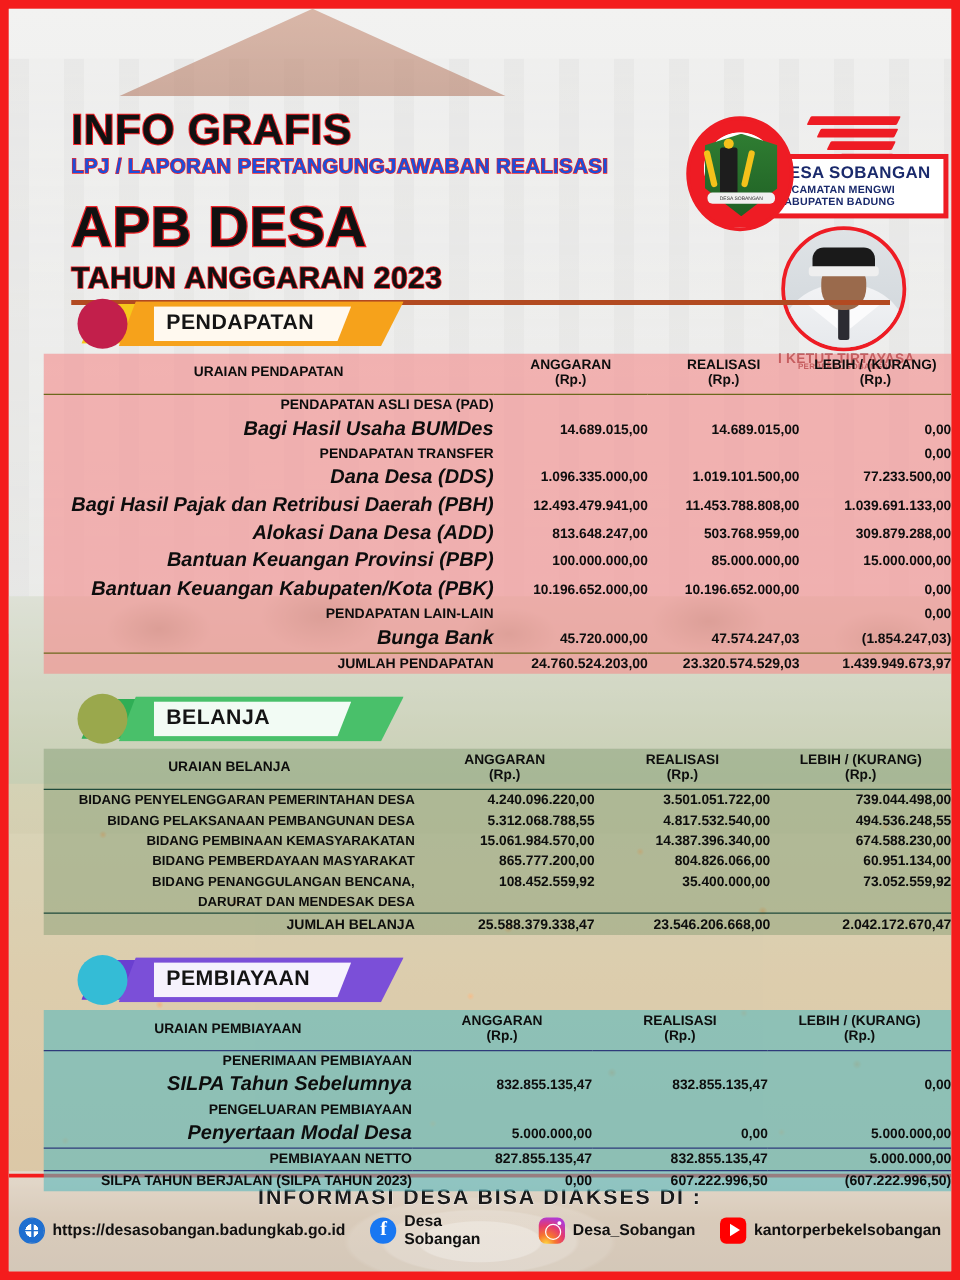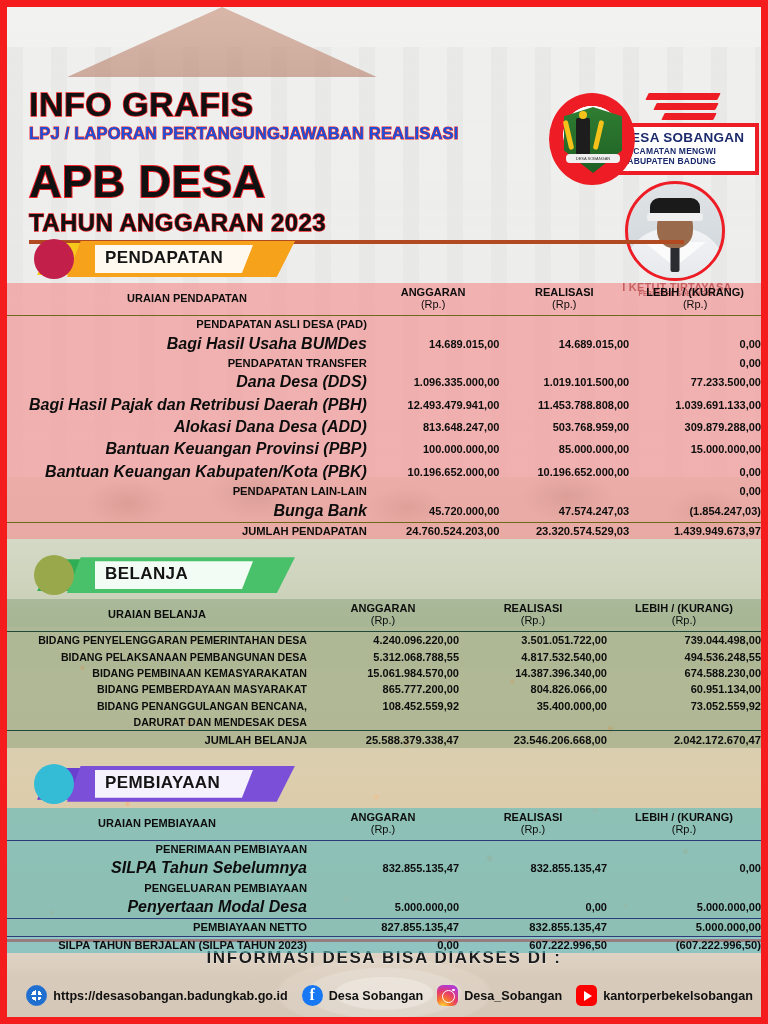--- a/index.html
+++ b/index.html
@@ -8,20 +8,21 @@
     font-family: "Liberation Sans", sans-serif;
     background: #ffffff;
     overflow: hidden;
   }
   #poster {
     position: relative;
     width: 768px; height: 1024px;
     background: #e9e9e6;
     border: 7px solid #f41c1c;
     overflow: hidden;
+    padding-left: 28px;
   }
   
   .bg-layer { position: absolute; left: 0; right: 0; pointer-events: none; }
   .bg-sky {
     top: 0; height: 500px;
     background:
       linear-gradient(180deg, #ececeb 0%, #e6e6e4 55%, #dddedc 100%);
   }
   .bg-temple {
     top: 40px; height: 470px;
@@ -251,21 +252,21 @@
 
   
   table.fin {
     width: 100%; border-collapse: collapse;
     font-size: 11px; color: #0d0d0d;
   }
   table.fin th {
     font-size: 11px; font-weight: bold; text-align: center;
     padding: 3px 2px 5px;
   }
-  table.fin th .sub { display: block; font-weight: normal; }
+  table.fin th .sub { display: block; font-weight: bold; }
   table.fin td { padding: 2.2px 0; vertical-align: middle; white-space: nowrap; }
   td.desc { text-align: right; padding-left: 8px; }
   td.num  { text-align: right; padding-right: 8px; font-weight: bold; }
   tr.grp td.desc  { font-weight: bold; font-size: 11.2px; padding-left: 8px; }
   tr.item td.desc { font-weight: bold; font-size: 16px; padding-left: 22px; font-style: italic; }
   tr.plain td.desc{ font-weight: bold; font-size: 10.6px; padding-left: 8px; }
   tr.total td { font-weight: bold; font-size: 11.2px; }
   .col-desc { width: 300px; }
   .col-a { width: 152px; }
   .col-b { width: 148px; }
@@ -278,21 +279,21 @@
     position: absolute; left: 0; right: 0; bottom: 0; height: 78px;
     border-top: 3px solid #f41c1c;
   }
   .foot-title {
     text-align: center; font-size: 17px; font-weight: bold; color: #1a1a1a;
     letter-spacing: 1.6px; padding-top: 6px;
     -webkit-text-stroke: .5px #fff; paint-order: stroke fill;
   }
   .foot-links {
     display: flex; align-items: center; justify-content: flex-end;
-    gap: 14px; margin-top: 17px; padding: 0 8px;
+    gap: 20px; margin-top: 2px; padding: 0 8px;
   }
   .fl { display: flex; align-items: center; gap: 6px; }
   .fl span { font-size: 12.6px; font-weight: bold; color: #101010; }
   .ic { width: 21px; height: 21px; border-radius: 4px; flex: 0 0 auto; position: relative; }
   .ic-web {
     border-radius: 50%;
     background: radial-gradient(circle at 50% 50%, #ffffff 0 38%, #1f6fd0 40% 100%);
     border: 1.5px solid #1f6fd0;
   }
   .ic-web::before, .ic-web::after {

